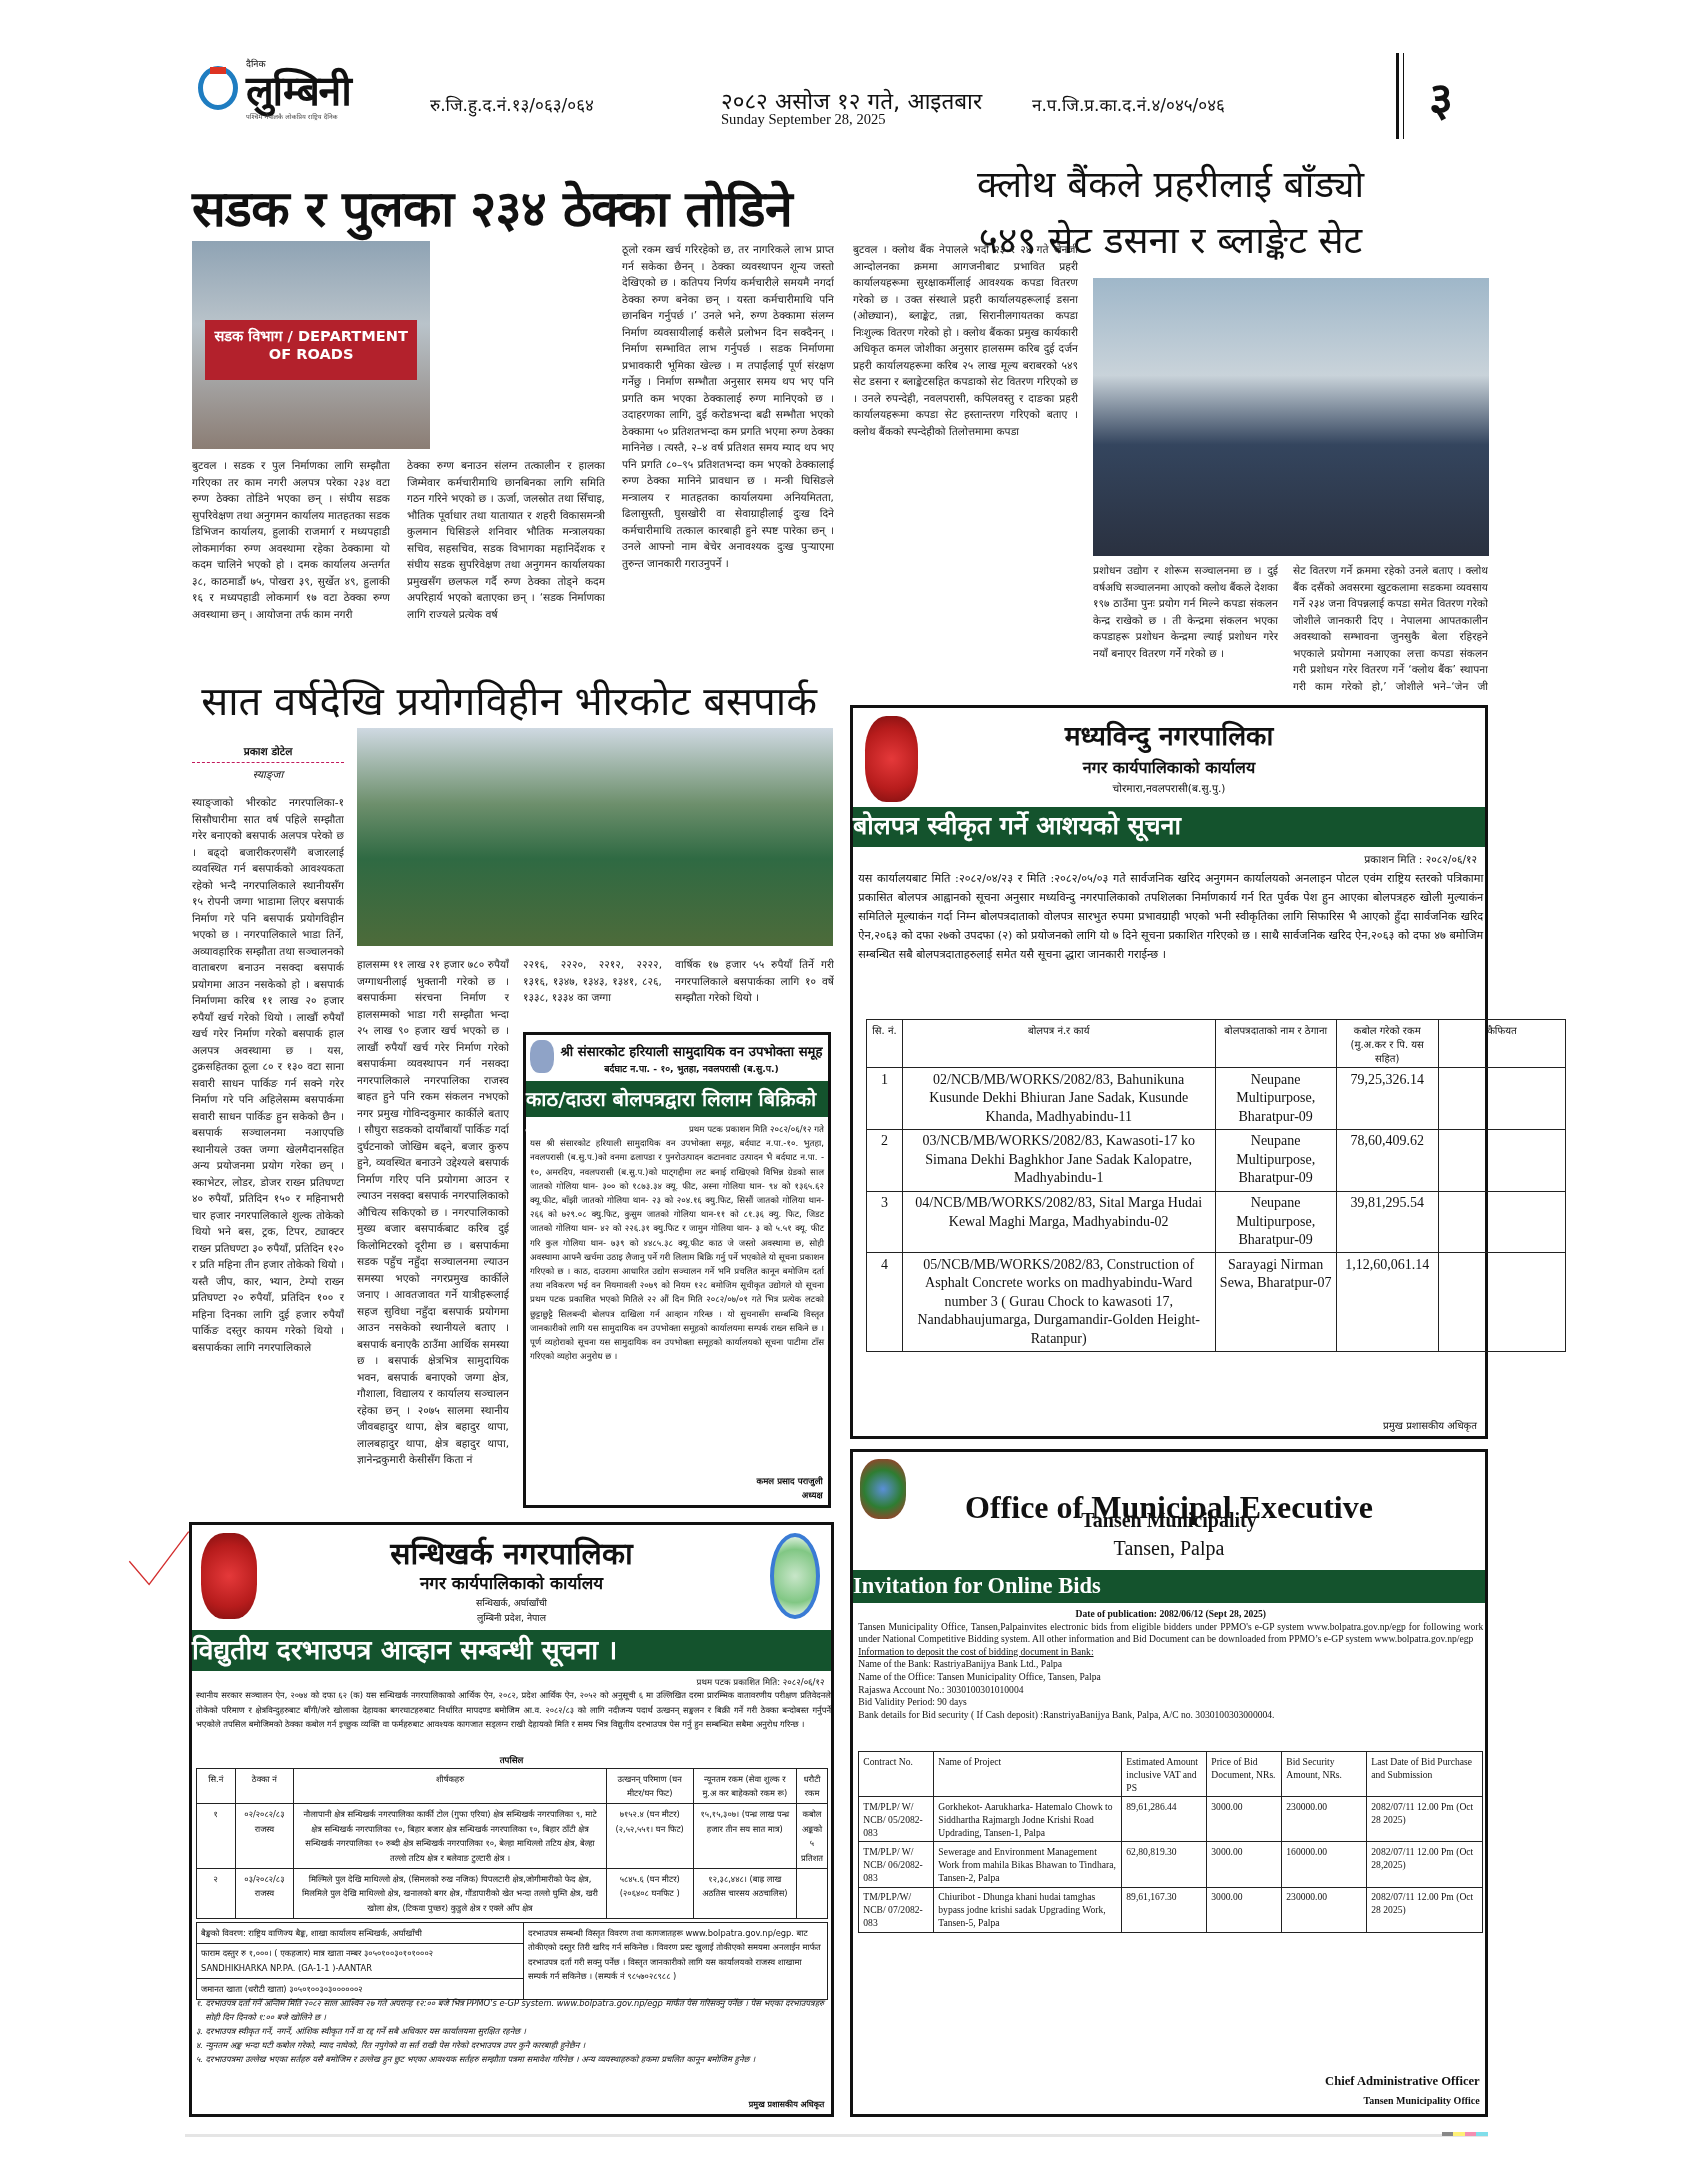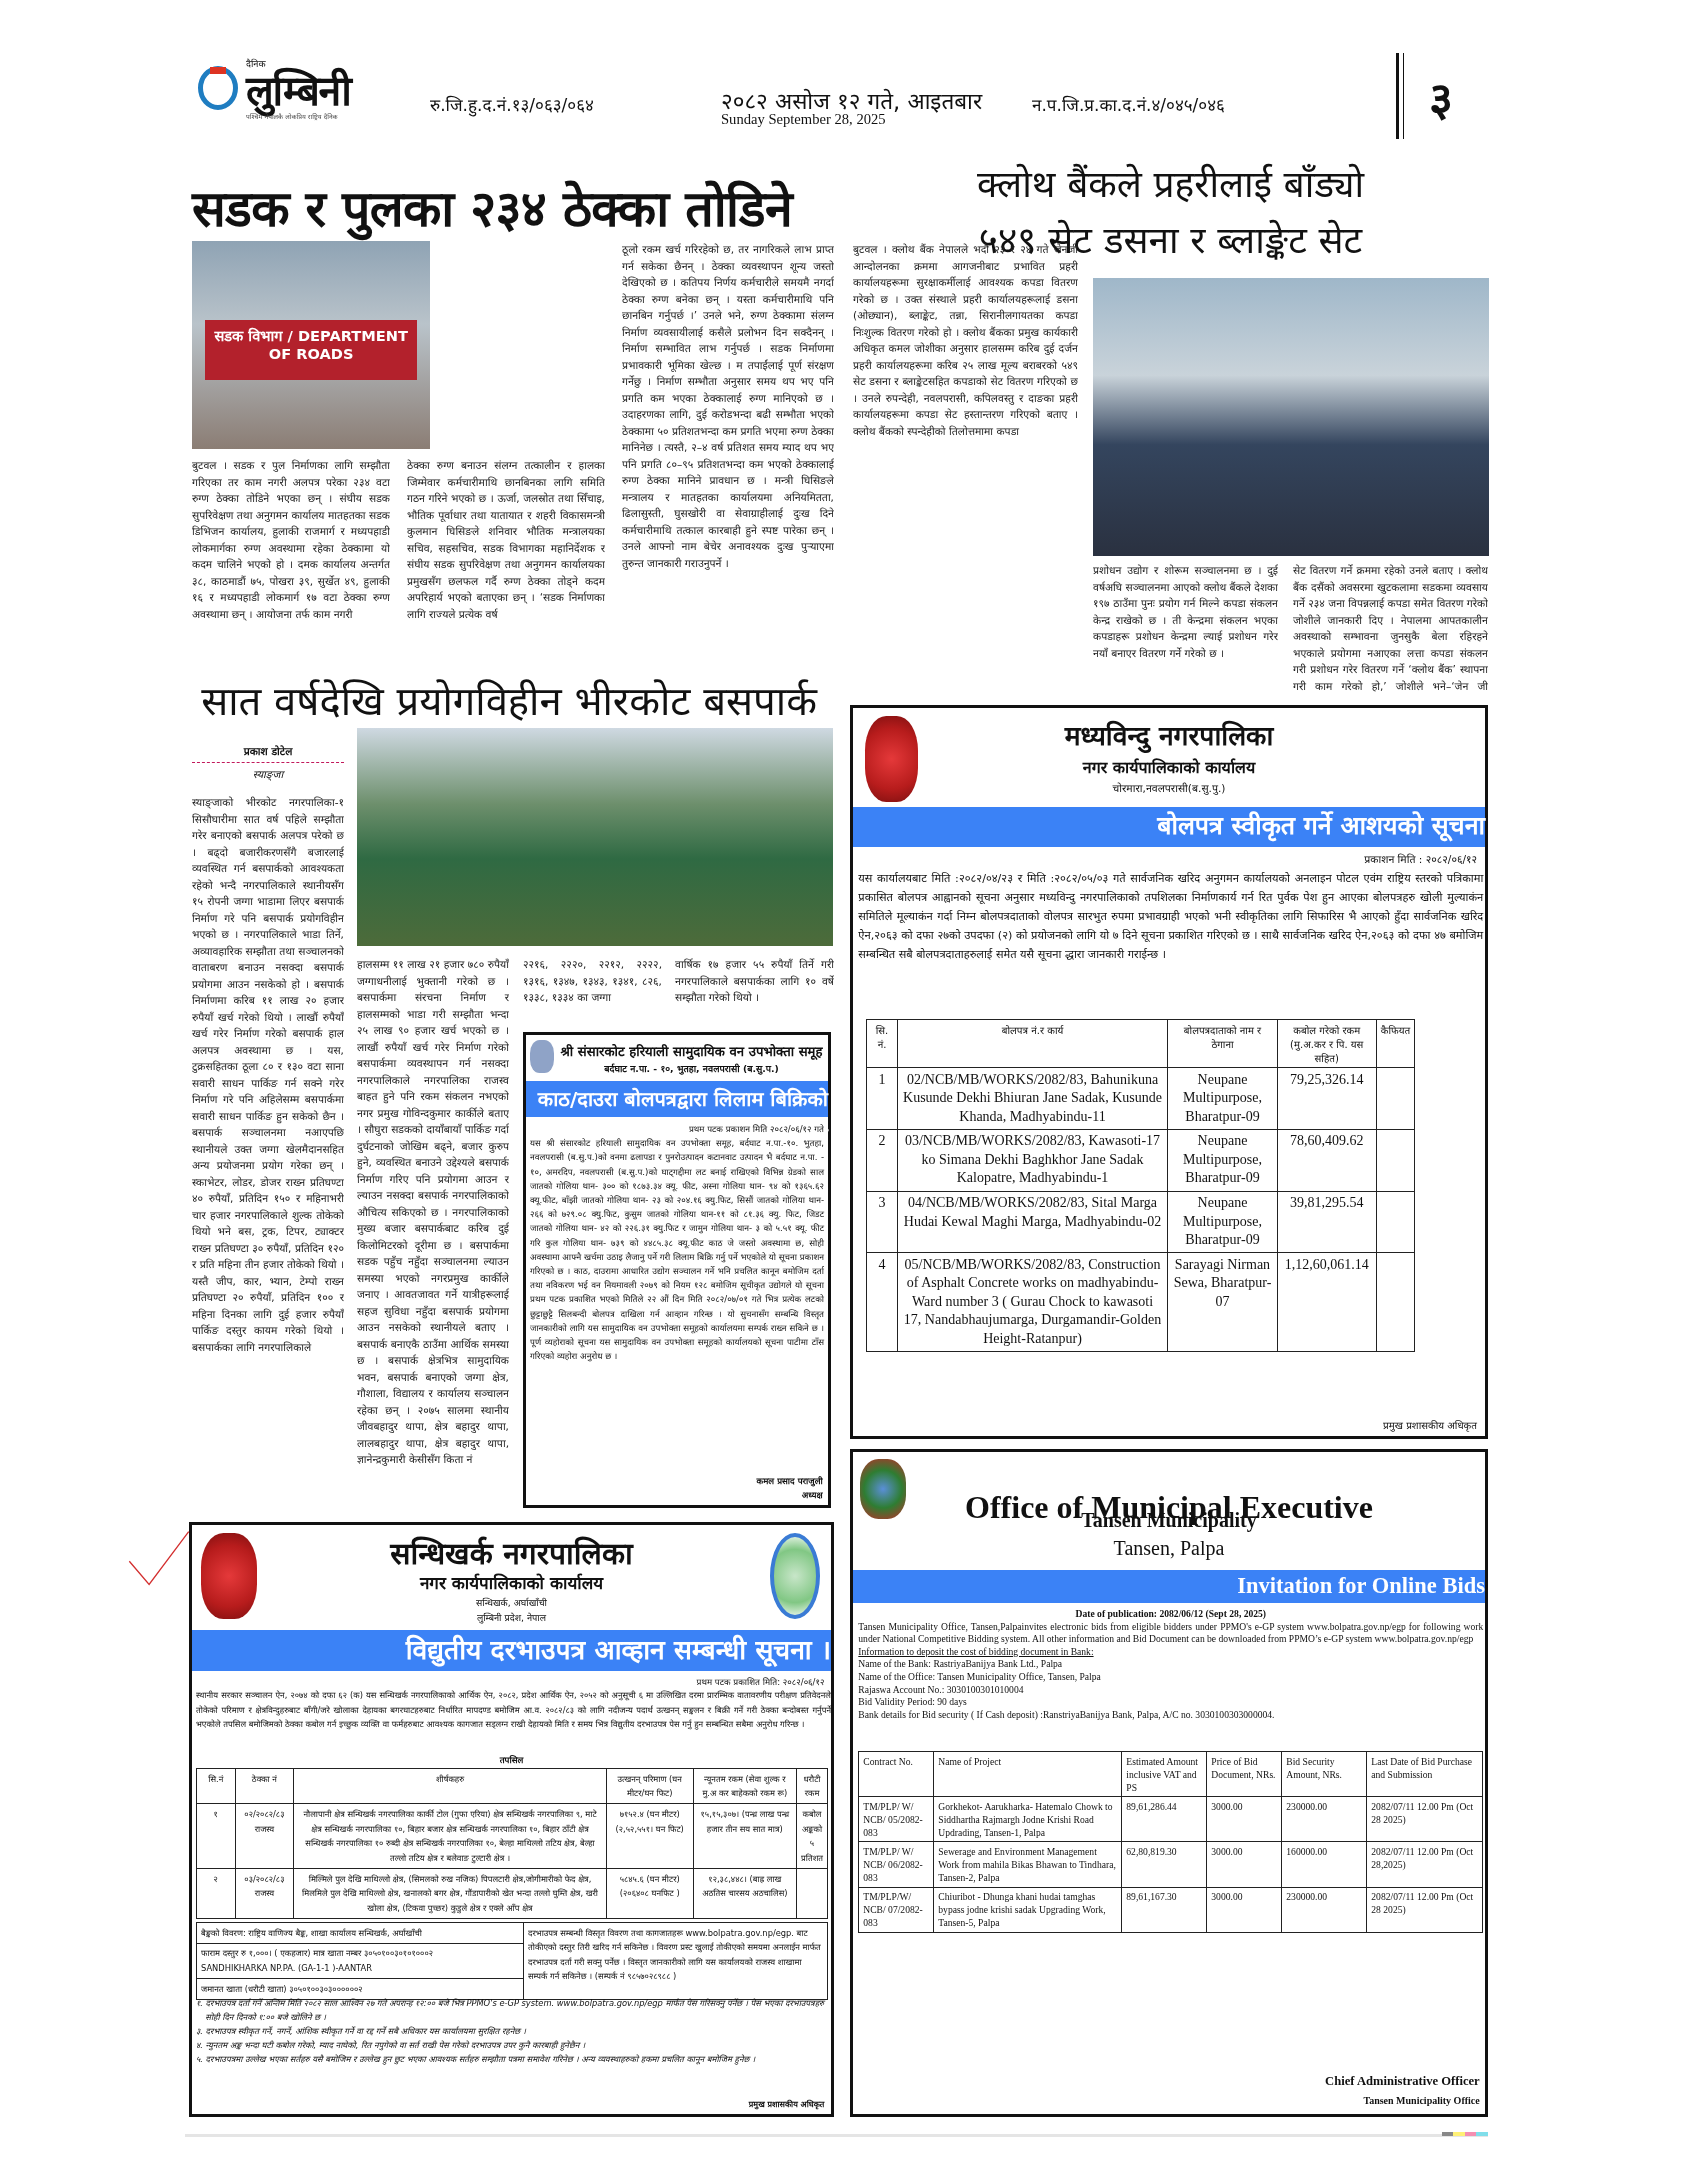--- a/index.html
+++ b/index.html
@@ -35,35 +35,35 @@
   .photo-bus { left: 357px; top: 728px; width: 476px; height: 218px;
        background: linear-gradient(180deg,#cfd9e2 0%, #6d8f6c 35%, #2f6a43 60%, #4d6b3a 100%); }
 
   .col { font: 10.6px "DejaVu Sans", sans-serif; line-height: 16.5px; text-align: justify; color:#222; overflow:hidden; }
   .byline { left: 192px; top: 744px; width: 152px; text-align:center; font: bold 10.6px "DejaVu Sans", sans-serif; }
   .byline-rule { left: 192px; top: 762px; width: 152px; border-top: 1.3px dashed #c2185b; }
   .byline-loc { left: 192px; top: 767px; width: 152px; text-align:center; font: italic 10.6px "DejaVu Sans", sans-serif; }
 
   
   .box { border: 3.3px solid #111; box-sizing: border-box; background:#fff; }
-  .bar { background:#3b82f6; color:#fff; text-align:right; }
+  .bar { background:#14532d; color:#fff; text-align:left; }
   .emblem { border-radius: 50%; background: radial-gradient(circle,#e5393a 0%, #b71c1c 60%, #7a0f0f 100%); }
   table { border-collapse: collapse; }
   td, th { border: 1.3px solid #222; vertical-align: top; padding: 2.6px 4px; }
 
   
   .mb { left: 850px; top: 705px; width: 638px; height: 734px; }
   .mb .emblem { position:absolute; left: 12px; top: 8px; width: 53px; height: 86px; border-radius: 40%; }
   .mb-t1 { position:absolute; left: 0; top: 9.3px; width: 100%; text-align:center; font: bold 26.5px "DejaVu Sans", sans-serif; }
   .mb-t2 { position:absolute; left: 0; top: 48px; width: 100%; text-align:center; font: bold 16px "DejaVu Sans", sans-serif; }
   .mb-t3 { position:absolute; left: 0; top: 73px; width: 100%; text-align:center; font: 10.6px "DejaVu Sans", sans-serif; }
   .mb-bar { position:absolute; left: 0; top: 99px; width: 100%; height: 40px; font: bold 25px "DejaVu Sans", sans-serif; line-height: 38px; }
   .mb-date { position:absolute; right: 8px; top: 144px; font: 10.6px "DejaVu Sans", sans-serif; }
   .mb-body { position:absolute; left: 5.3px; top: 161px; width: 625px; font: 11.2px "DejaVu Sans", sans-serif; line-height: 19px; text-align: justify; }
-  .mb-table { position:absolute; left: 13.2px; top: 311px; width: 549px; font: 14px "Liberation Serif", serif; }
+  .mb-table { position:absolute; left: 13.2px; top: 311px; width: 700px; font: 14px "Liberation Serif", serif; }
   .mb-table th { font: 10px "DejaVu Sans", sans-serif; font-weight: normal; text-align:center; }
   .mb-table td { text-align:center; line-height: 18.5px; }
   .mb-sign { position:absolute; right: 8px; bottom: 4px; font: 10px "DejaVu Sans", sans-serif; }
 
   
   .fr { left: 523px; top: 1032px; width: 308px; height: 476px; }
   .fr-logo { position:absolute; left: 4px; top: 5.3px; width: 24px; height: 33px; background:#8fa3c7; border-radius: 40%; }
   .fr-t1 { position:absolute; left: 26.5px; top: 6.6px; width: 278px; text-align:center; font: bold 13.2px "DejaVu Sans", sans-serif; }
   .fr-t2 { position:absolute; left: 26.5px; top: 26.5px; width: 278px; text-align:center; font: bold 9.3px "DejaVu Sans", sans-serif; }
   .fr-bar { position:absolute; left: 0; top: 46px; width: 100%; height: 36px; font: bold 20px "DejaVu Sans", sans-serif; line-height: 36px; }

